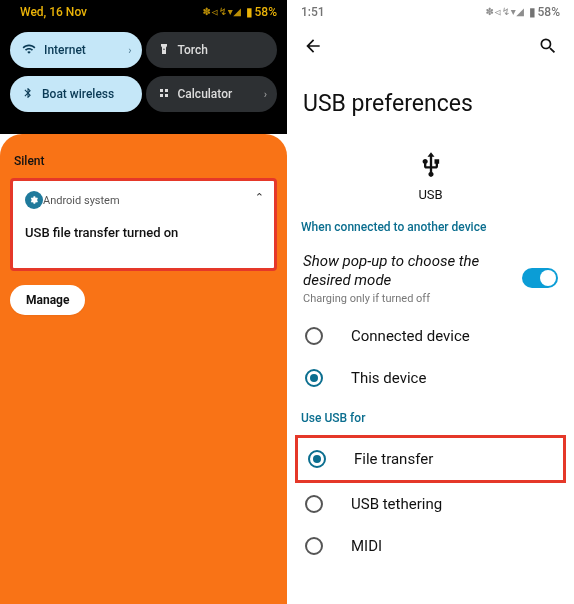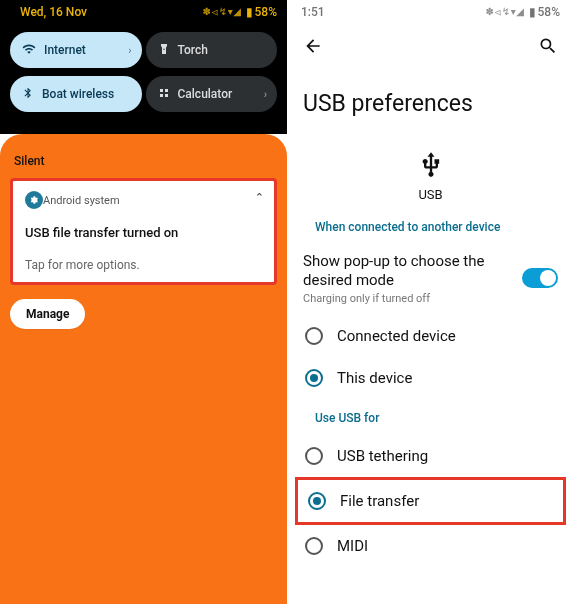--- a/index.html
+++ b/index.html
@@ -33,28 +33,28 @@
 .notif-title { font-size: 13px; font-weight: 500; color: #111; margin-bottom: 18px; }
 .notif-sub { font-size: 12px; color: #666; }
 .notif-expand { position: absolute; right: 10px; top: 10px; font-size: 11px; color: #333; }
 .manage-btn { margin-top: 14px; background: #fff; border: none; padding: 8px 16px; border-radius: 18px; font-size: 12px; font-weight: 700; color: #111; box-shadow: 0 1px 2px rgba(0,0,0,0.05); }
 
 
 .topbar { display: flex; justify-content: space-between; align-items: center; padding: 12px 2px 8px; }
 .page-title { font-size: 23px; font-weight: 400; color: #111; margin: 26px 2px 34px; }
 .usb-center { text-align: center; margin: 8px 0 18px; }
 .usb-label { font-size: 13px; margin-top: 4px; color: #111; }
-.section-header { font-size: 12px; color: #0b6e8f; font-weight: 500; margin: 12px 14px 10px; }
+.section-header { font-size: 12px; color: #0b6e8f; font-weight: 500; margin: 12px 0 10px; }
 .setting-row { display: flex; align-items: center; padding: 8px 2px 10px; }
 .setting-text { flex: 1; }
-.setting-title { font-size: 15px; color: #111; line-height: 1.25; }
+.setting-title { font-size: 15px; color: #111; line-height: 1.25; font-style: italic; }
 .setting-sub { font-size: 11px; color: #777; margin-top: 2px; }
 .toggle { width: 36px; height: 20px; background: #0b9dd6; border-radius: 10px; position: relative; flex-shrink: 0; }
 .toggle::after { content: ""; position: absolute; right: 2px; top: 2px; width: 16px; height: 16px; background: #fff; border-radius: 50%; }
-.radio-row { display: flex; align-items: flex-end; gap: 14px; padding: 12px 4px; }
+.radio-row { display: flex; align-items: flex-end; gap: 28px; padding: 12px 4px; }
 .radio { width: 18px; height: 18px; border: 2px solid #555; border-radius: 50%; flex-shrink: 0; position: relative; }
 .radio.checked { border-color: #0b6e8f; }
 .radio.checked::after { content: ""; position: absolute; inset: 3px; background: #0b6e8f; border-radius: 50%; }
 .radio-label { font-size: 15px; color: #111; }
 .highlight { border: 3px solid #e53829; margin: 0 -6px; padding-left: 10px; padding-right: 6px; }
 .back-arrow svg, .search-icon svg { display: block; }
 </style>
 </head>
 <body>
 
@@ -118,21 +118,20 @@
       <div class="notif-head">
         <span class="notif-app-icon">
           <svg width="10" height="10" viewBox="0 0 24 24" fill="#fff">
               <circle cx="12" cy="12" r="3"></circle>
               <path d="M19.4 13c.04-.33.06-.66.06-1s-.02-.67-.06-1l2.11-1.65-2-3.46-2.49 1c-.52-.4-1.08-.73-1.69-.98L14.9 3h-4l-.43 2.91c-.61.25-1.17.58-1.69.98l-2.49-1-2 3.46L6.4 11c-.04.33-.06.66-.06 1s.02.67.06 1l-2.11 1.65 2 3.46 2.49-1c.52.4 1.08.73 1.69.98L10.9 21h4l.43-2.91c.61-.25 1.17-.58 1.69-.98l2.49 1 2-3.46L19.4 13z"></path>
             </svg>
         </span>
         <span class="notif-app">Android system</span>
       </div>
       <div class="notif-title">USB file transfer turned on</div>
-      <div class="notif-sub">Tap for more options.</div>
       <span class="notif-expand">⌃</span>
     </div>
     <button class="manage-btn">Manage</button>
   </div>
 </div>
 
 <div class="pane right">
   <div class="status-bar light" style="padding:4px 0;">
     <span>1:51</span>
     <div class="status-right">
@@ -178,25 +177,25 @@
   <div class="radio-row">
     <span class="radio"></span>
     <span class="radio-label">Connected device</span>
   </div>
   <div class="radio-row">
     <span class="radio checked"></span>
     <span class="radio-label">This device</span>
   </div>
 
   <div class="section-header">Use USB for</div>
-  <div class="radio-row">
-    <span class="radio"></span>
-    <span class="radio-label">USB tethering</span>
-  </div>
   <div class="radio-row highlight">
     <span class="radio checked"></span>
     <span class="radio-label">File transfer</span>
   </div>
   <div class="radio-row">
     <span class="radio"></span>
+    <span class="radio-label">USB tethering</span>
+  </div>
+  <div class="radio-row">
+    <span class="radio"></span>
     <span class="radio-label">MIDI</span>
   </div>
 </div>
 
 </body></html>

